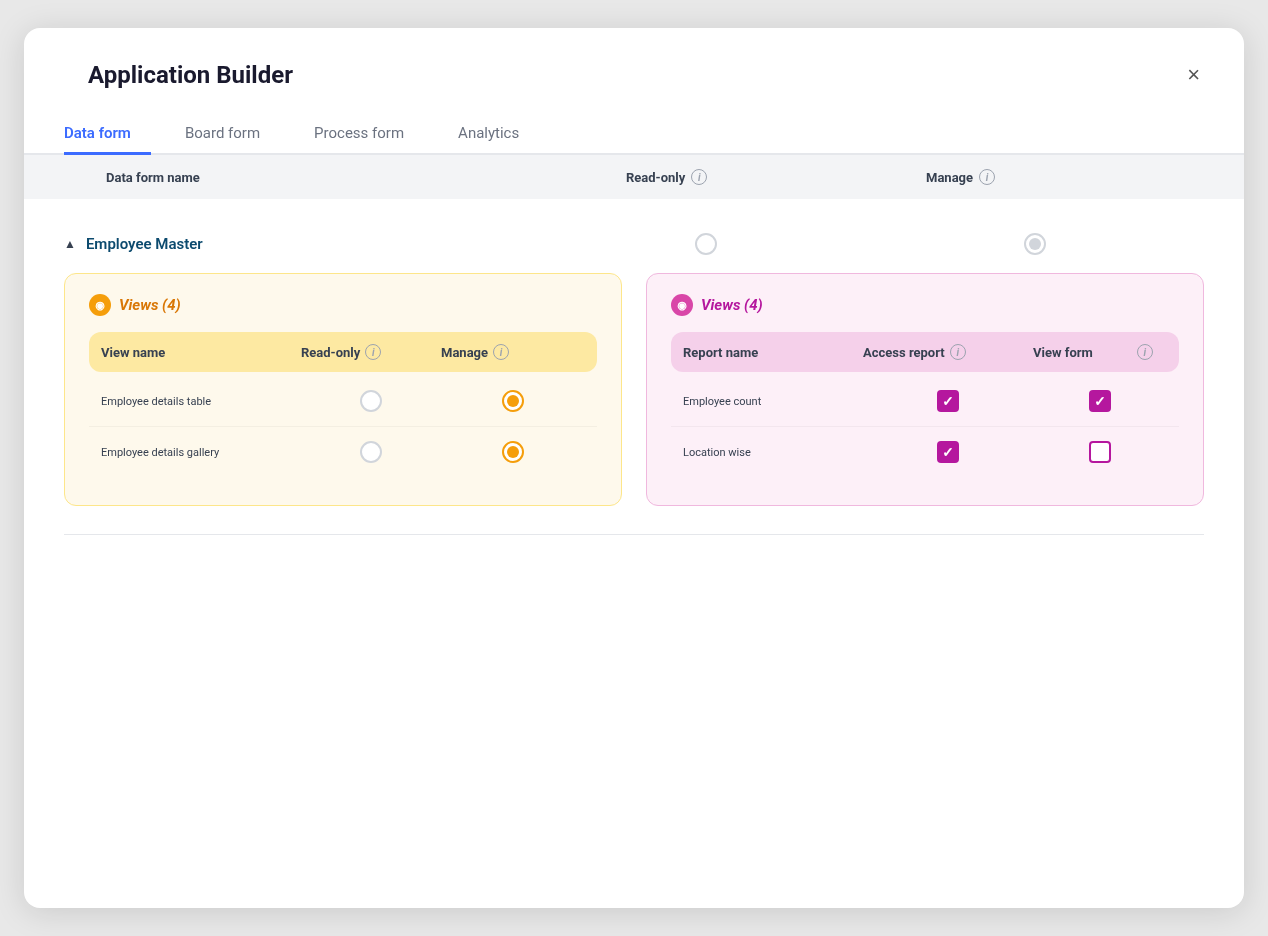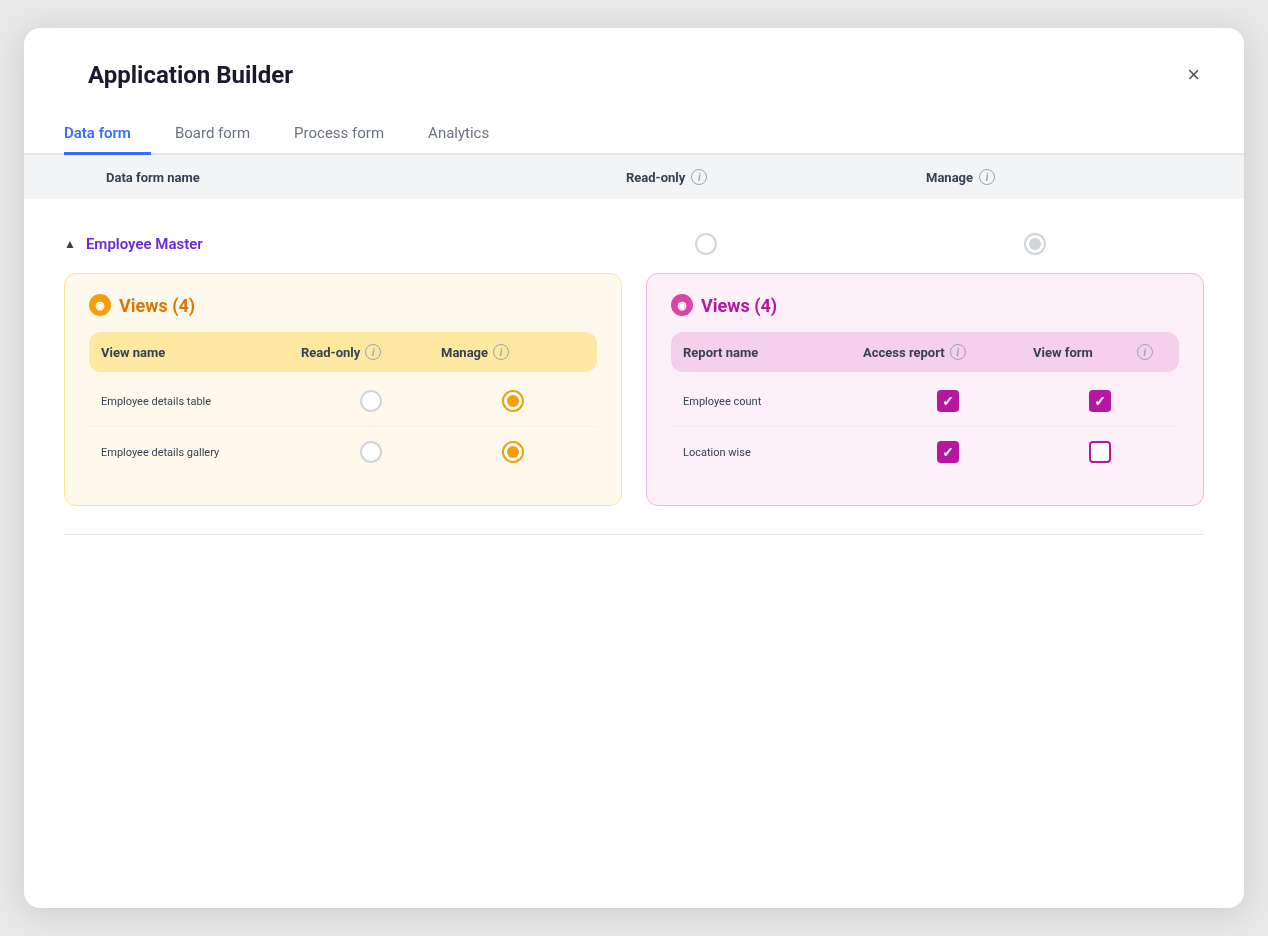--- a/index.html
+++ b/index.html
@@ -41,21 +41,21 @@
       padding: 4px;
       border-radius: 4px;
       line-height: 1;
     }
     .tabs-row {
       display: flex;
       align-items: flex-end;
       padding: 0 40px;
       margin-top: 24px;
       border-bottom: 2px solid #e5e7eb;
-      gap: 4px;
+      gap: 14px;
     }
     .tab {
       padding: 10px 20px;
       font-size: 15px;
       color: #6b7280;
       cursor: pointer;
       border-bottom: 3px solid transparent;
       margin-bottom: -2px;
       white-space: nowrap;
       background: none;
@@ -113,21 +113,21 @@
       gap: 10px;
     }
     .collapse-arrow {
       color: #374151;
       font-size: 12px;
       cursor: pointer;
     }
     .employee-master-label {
       font-size: 15px;
       font-weight: 600;
-      color: #6d28d9;
+      color: #0c4a6e;
       flex: 0 0 460px;
     }
     .radio-cell {
       flex: 0 0 300px;
       display: flex;
       align-items: center;
       justify-content: center;
     }
     .radio-cell-manage {
       flex: 1;
@@ -187,22 +187,23 @@
       display: flex;
       align-items: center;
       justify-content: center;
       font-size: 11px;
       font-weight: 700;
       color: #fff;
     }
     .views-icon-orange { background: #f59e0b; }
     .views-icon-pink { background: #d946a8; }
     .views-label {
-      font-size: 18px;
-      font-weight: 700;
+      font-size: 15px;
+      font-weight: 700;
+      font-style: italic;
     }
     .views-label-orange { color: #d97706; }
     .views-label-pink { color: #b5179e; }
     .panel-table-header {
       display: flex;
       align-items: center;
       padding: 12px 12px;
       border-radius: 12px;
       margin-bottom: 4px;
     }

